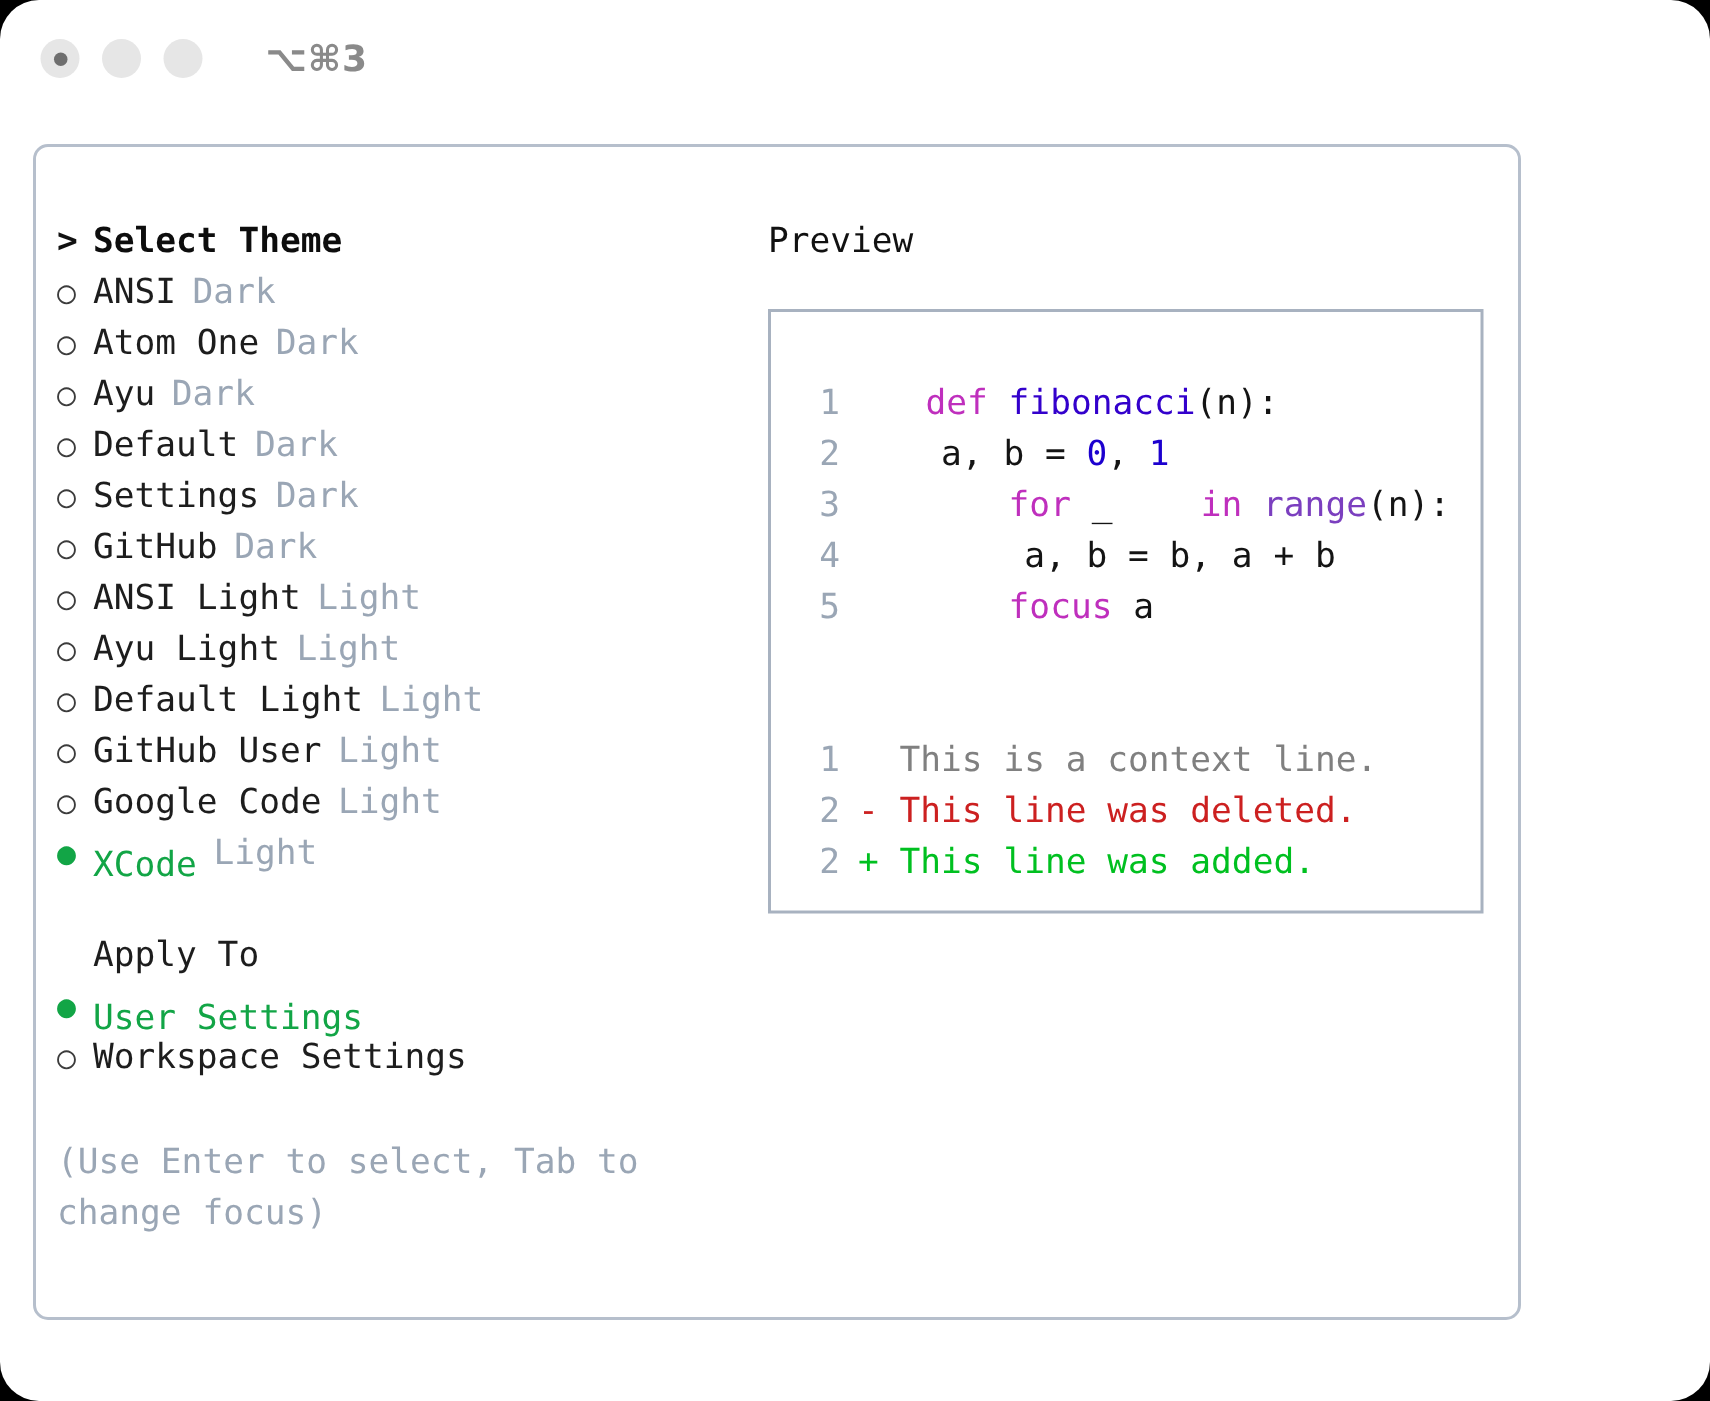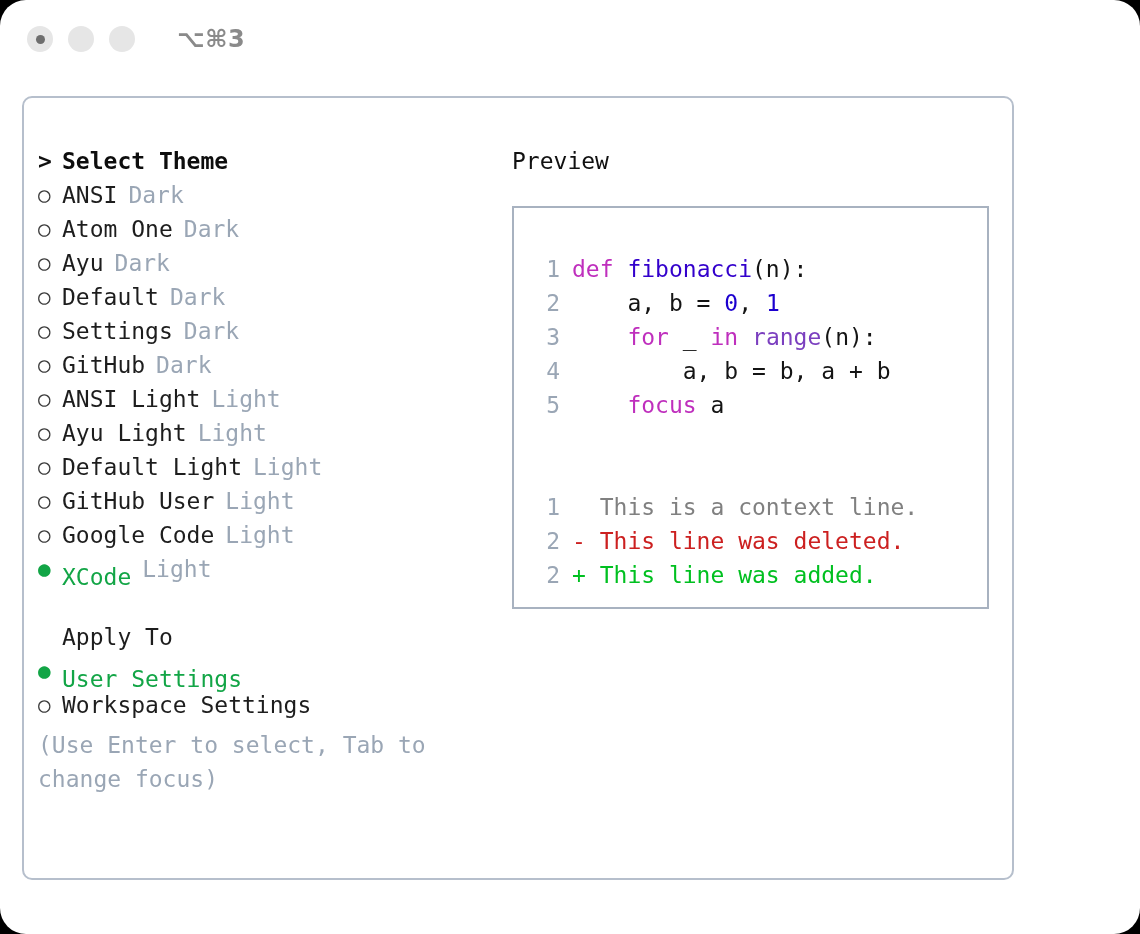--- a/index.html
+++ b/index.html
@@ -94,21 +94,21 @@
   .marker.blank { color: transparent; }
 
   .label { color: #1d1d1d; }
   .label.bold { font-weight: bold; color: #0d0d0d; }
   .label.green { color: #12a546; margin-top: 16px; }
   .variant { color: #9aa6b5; padding-left: 11px; }
 
   .spacer { height: 34px; }
 
   .hint {
-    margin-top: 6px;
+    margin-top: 36px;
     font-size: 23px;
     line-height: 34px;
     color: #9aa6b5;
     width: 400px;
   }
 
   
   .right-col {
     position: absolute;
     left: 488px;
@@ -138,21 +138,21 @@
   .lineno {
     display: inline-block;
     width: 30px;
     min-width: 30px;
     text-align: right;
     color: #9aa6b5;
     margin-right: 12px;
   }
   .code-blank { height: 34px; }
 
-  .tok-kw     { color: #bf2fbd; }
+  .tok-kw     { color: #bf2fbd; margin-left: 45px; }
   .tok-fn     { color: #3300cc; }
   .tok-call   { color: #7b3fbf; }
   .tok-num    { color: #1c00cf; }
   .tok-plain  { color: #141414; }
   .tok-ctx    { color: #808080; }
   .tok-del    { color: #cc2020; }
   .tok-add    { color: #00c020; }
 </style>
 </head>
 <body>

